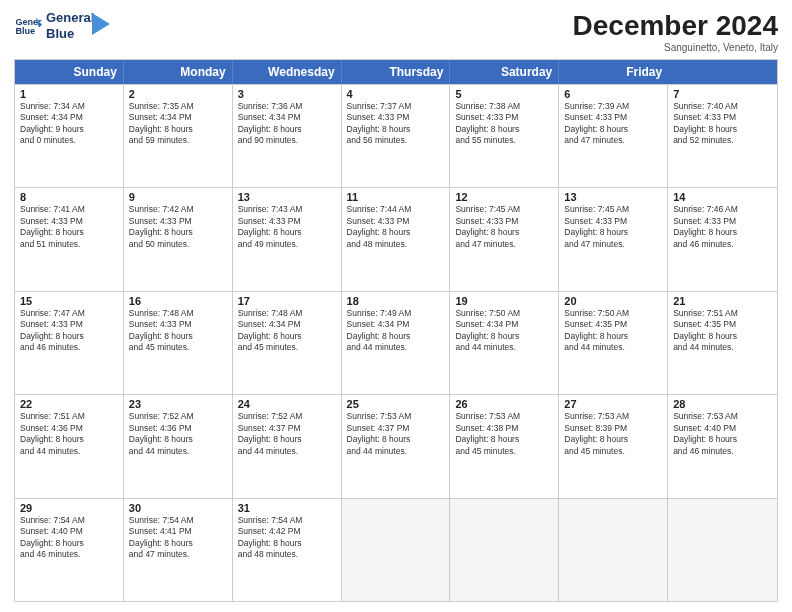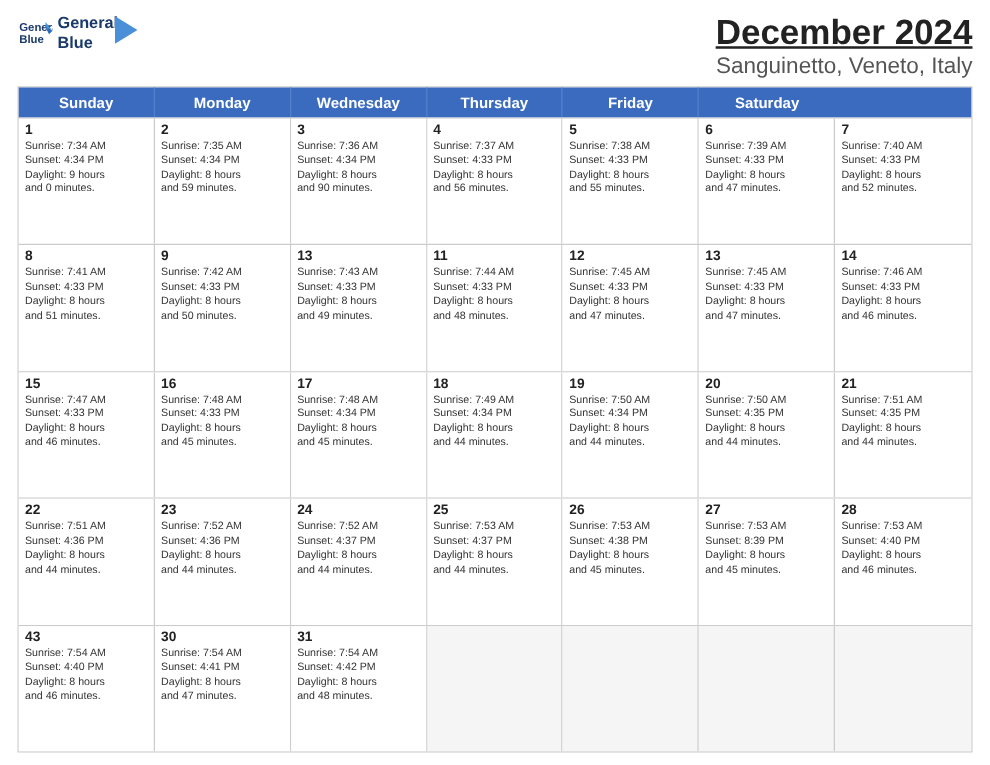--- a/index.html
+++ b/index.html
@@ -32,43 +32,42 @@
       width: 28px;
       height: 28px;
     }
     .title-block {
       text-align: right;
     }
     .main-title {
       font-size: 28px;
       font-weight: bold;
       color: #222;
-      text-decoration: underline;
     }
     .sub-title {
-      font-size: 18px;
+      font-size: 10px;
       color: #555;
     }
     .calendar {
       flex: 1;
       display: flex;
       flex-direction: column;
       border: 1px solid #ccc;
     }
     .calendar-header-row {
       display: grid;
       grid-template-columns: repeat(7, 1fr);
       background: #3a6bbf;
     }
     .calendar-header-cell {
       color: #fff;
       font-size: 12px;
       font-weight: bold;
       padding: 5px 6px;
-      text-align: center;
+      text-align: right;
       border-right: 1px solid #5580cc;
     }
     .calendar-header-cell:last-child {
       border-right: none;
     }
     .calendar-body {
       flex: 1;
       display: flex;
       flex-direction: column;
     }
@@ -128,22 +127,22 @@
       <div class="sub-title">Sanguinetto, Veneto, Italy</div>
     </div>
   </div>
 
   <div class="calendar">
     <div class="calendar-header-row">
     <div class="calendar-header-cell">Sunday</div>
         <div class="calendar-header-cell">Monday</div>
         <div class="calendar-header-cell">Wednesday</div>
         <div class="calendar-header-cell">Thursday</div>
+        <div class="calendar-header-cell">Saturday</div>
         <div class="calendar-header-cell">Friday</div>
-        <div class="calendar-header-cell">Saturday</div>
       </div>
     <div class="calendar-body">
     <div class="calendar-row">
           <div class="calendar-cell">
             <div class="day-num">1</div>
             <div class="cell-line">Sunrise: 7:34 AM</div>
             <div class="cell-line">Sunset: 4:34 PM</div>
             <div class="cell-line">Daylight: 9 hours</div>
             <div class="cell-line">and 0 minutes.</div>
           </div>
@@ -338,21 +337,21 @@
           <div class="calendar-cell">
             <div class="day-num">28</div>
             <div class="cell-line">Sunrise: 7:53 AM</div>
             <div class="cell-line">Sunset: 4:40 PM</div>
             <div class="cell-line">Daylight: 8 hours</div>
             <div class="cell-line">and 46 minutes.</div>
           </div>
         </div>
         <div class="calendar-row">
           <div class="calendar-cell">
-            <div class="day-num">43</div>
+            <div class="day-num">29</div>
             <div class="cell-line">Sunrise: 7:54 AM</div>
             <div class="cell-line">Sunset: 4:40 PM</div>
             <div class="cell-line">Daylight: 8 hours</div>
             <div class="cell-line">and 46 minutes.</div>
           </div>
           <div class="calendar-cell">
             <div class="day-num">30</div>
             <div class="cell-line">Sunrise: 7:54 AM</div>
             <div class="cell-line">Sunset: 4:41 PM</div>
             <div class="cell-line">Daylight: 8 hours</div>

